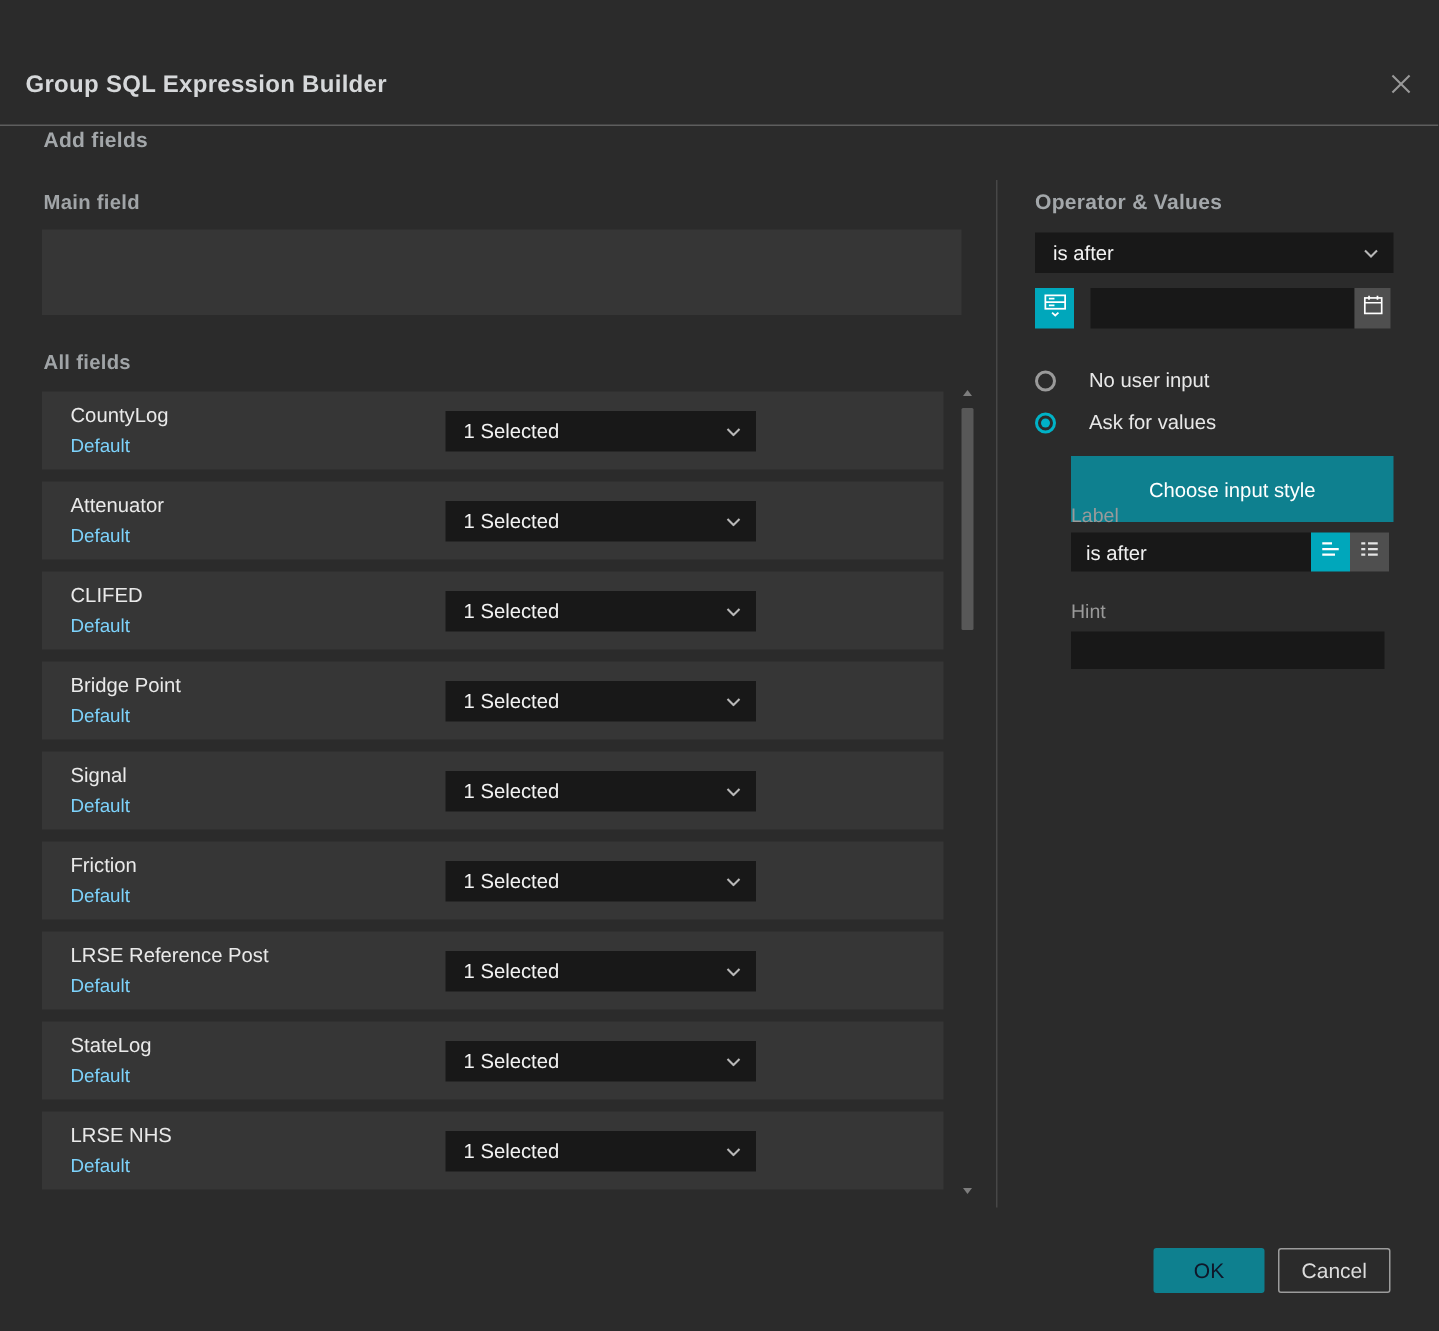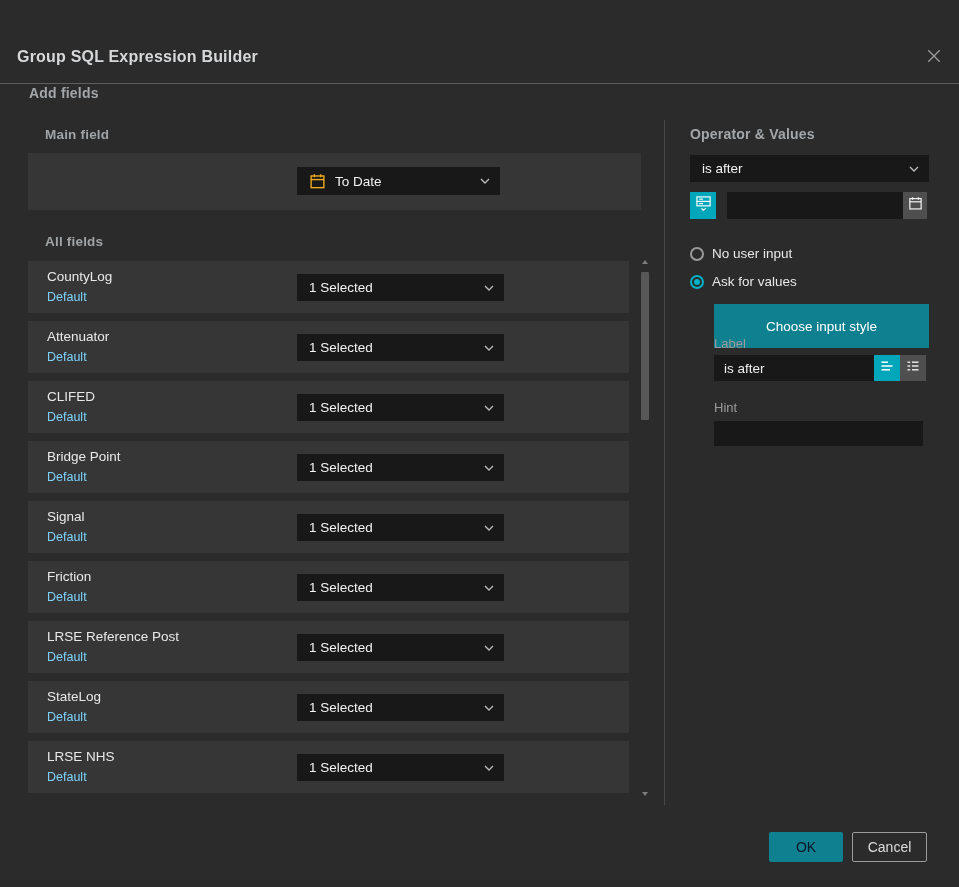--- a/index.html
+++ b/index.html
@@ -13,21 +13,21 @@
   
   .hdr { position:absolute; left:0; top:0; width:959px; height:52px;
          border-bottom:1px solid #5e5e5e; background:#2b2b2b;margin-top:32px; }
   .hdr-title { position:absolute; left:17px; top:16px; font-size:16px;
                font-weight:600; color:#d6d8da; letter-spacing:.2px; }
   .close-btn { position:absolute; right:13px; top:14px; width:24px; height:24px;
                display:flex; align-items:center; justify-content:center; cursor:pointer; }
 
   
   .sec-h { position:absolute; font-size:14px; font-weight:700; color:#a3a7aa; letter-spacing:.2px; }
-  .sub-h { position:absolute; font-size:13.5px; font-weight:700; color:#a0a4a7; letter-spacing:.2px;margin-left:16px; }
+  .sub-h { position:absolute; font-size:13.5px; font-weight:700; color:#a0a4a7; letter-spacing:.2px; }
 
   
   .main-panel { position:absolute; left:28px; top:153px; width:613px; height:57px; background:#363636; }
   .rows { position:absolute; left:28px; top:261px; width:601px;
           display:flex; flex-direction:column; gap:8px; }
   .row { height:52px; background:#363636; position:relative; flex:0 0 52px; }
   .row-name { position:absolute; left:19px; top:8px;  font-size:13.5px; color:#e9e9e9; }
   .row-sub  { position:absolute; left:19px; top:29px; font-size:12.5px; color:#7dd3fc; }
 
   
@@ -56,21 +56,21 @@
   
   .op-dd { position:absolute; left:690px; top:155px; width:239px; height:27px; }
   .valtype-btn { position:absolute; left:690px; top:192px; width:26px; height:27px;
                  background:#00a7bb; display:flex; align-items:center; justify-content:center; cursor:pointer; }
   .val-input { position:absolute; left:727px; top:192px; width:176px; height:27px;
                background:#181818; border:none; outline:none; color:#f0f0f0;
                font-size:13.5px; padding:0 8px; font-family:"Liberation Sans",sans-serif; }
   .cal-btn { position:absolute; left:903px; top:192px; width:24px; height:27px;
              background:#4f4f4f; display:flex; align-items:center; justify-content:center; cursor:pointer; }
 
-  .radio-row { position:absolute; left:690px; display:flex; align-items:center; gap:8px; cursor:pointer; }
+  .radio-row { position:absolute; left:690px; display:flex; align-items:center; gap:22px; cursor:pointer; }
   .radio { width:14px; height:14px; border-radius:50%; border:2px solid #9a9a9a; flex:0 0 14px; }
   .radio.sel { border-color:#00b2c7; display:flex; align-items:center; justify-content:center; }
   .radio.sel::after { content:""; width:6px; height:6px; border-radius:50%; background:#00b2c7; }
   .radio-label { font-size:13.5px; color:#e8e8e8; }
 
   .choose-btn { position:absolute; left:714px; top:304px; width:215px; height:44px;
                 background:#0e808f; color:#fff; font-size:13.5px; border:none; cursor:pointer;
                 display:flex; align-items:center; justify-content:center;
                 font-family:"Liberation Sans",sans-serif; }
   .mini-lbl { position:absolute; font-size:13px; color:#9a9a9a; }
@@ -105,36 +105,20 @@
         </svg>
     </span>
   </div>
 </div>
 
 <div class="sec-h" style="left:29px; top:85px;">Add fields</div>
 
 <div class="sub-h" style="left:29px; top:127px;">Main field</div>
 
 <div class="main-panel">
-  <div class="dd dd-main2">
-    <span class="cal">
-      <svg width="17" height="17" viewBox="0 0 16 16" fill="none" stroke="#f3ab1e" stroke-width="1.3">
-        <rect x="2" y="2.8" width="12" height="11"></rect>
-        <line x1="2" y1="6.2" x2="14" y2="6.2"></line>
-        <line x1="5" y1="1.2" x2="5" y2="4"></line>
-        <line x1="11" y1="1.2" x2="11" y2="4"></line>
-      </svg>
-    </span>
-    <span class="dd-label">To Date</span>
-    <span class="chev">
-      <svg width="10" height="6" viewBox="0 0 10 6">
-          <path d="M1 1l4 4 4-4" stroke="#b8b8b8" stroke-width="1.4" fill="none"></path>
-        </svg>
-    </span>
-  </div>
 </div>
 
 <div class="sub-h" style="left:29px; top:234px;">All fields</div>
 
 <div class="rows">
 
   <div class="row">
     <div class="row-name">CountyLog</div>
     <div class="row-sub">Default</div>
     <div class="dd row-dd">

